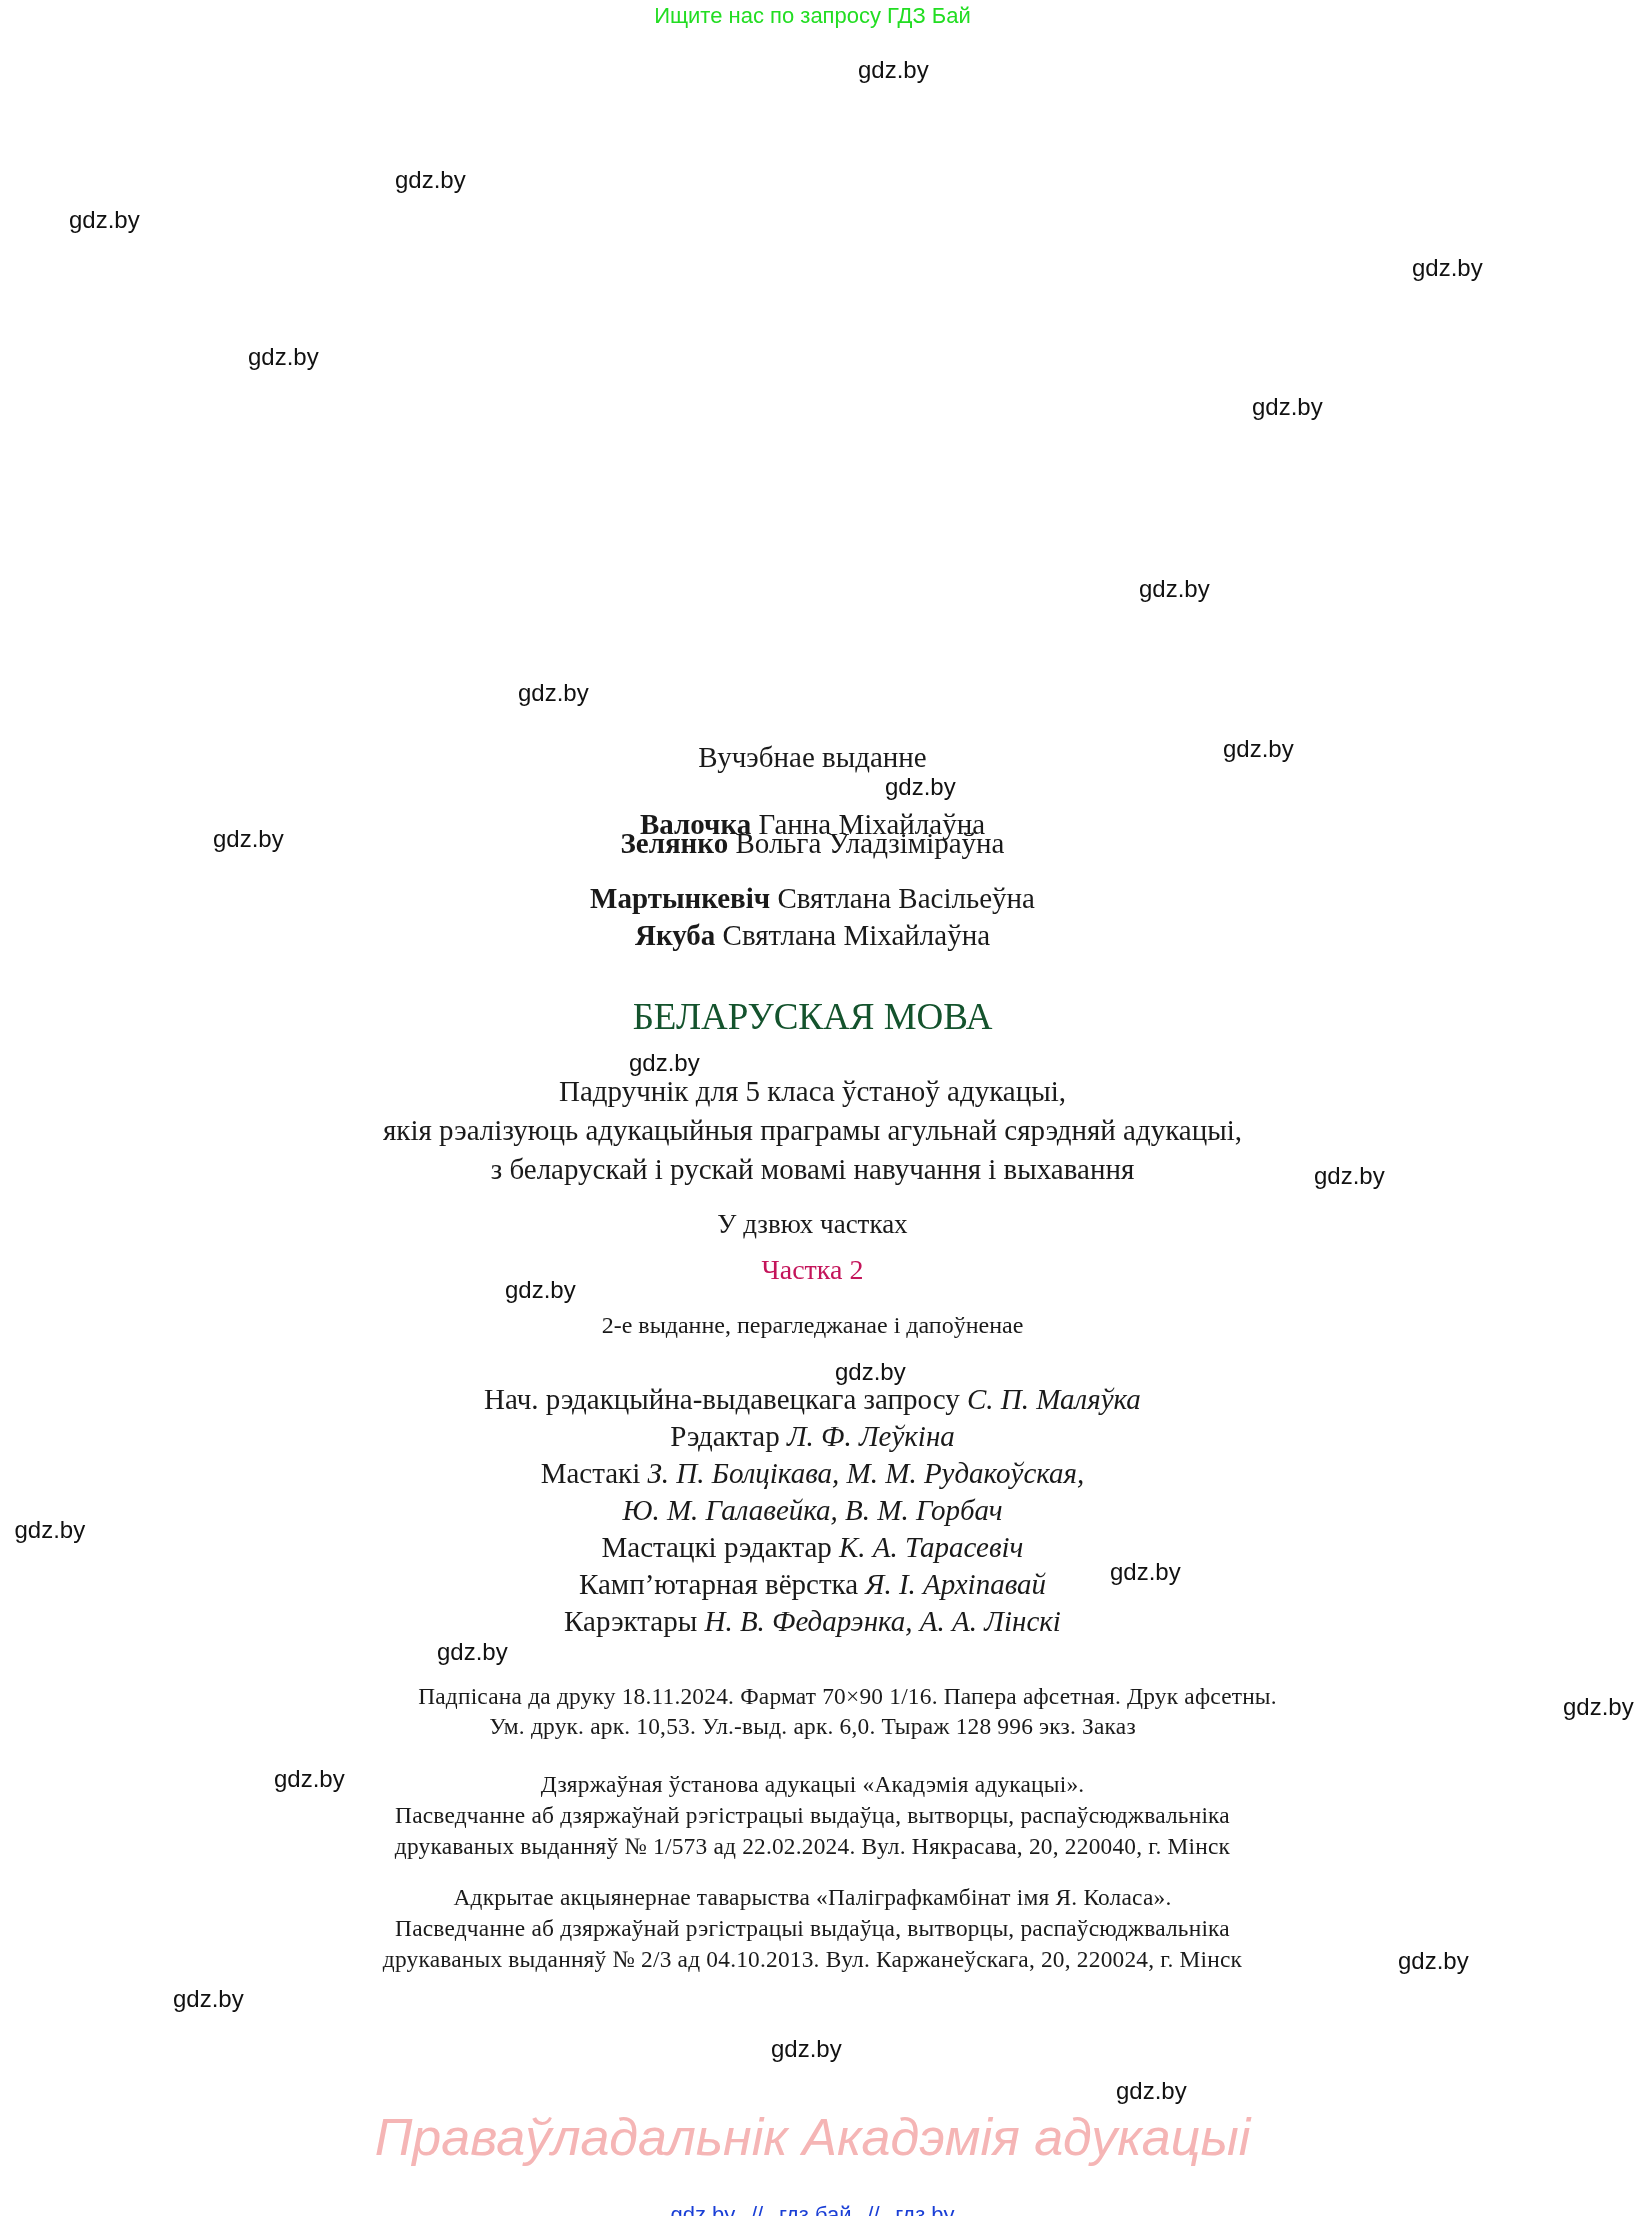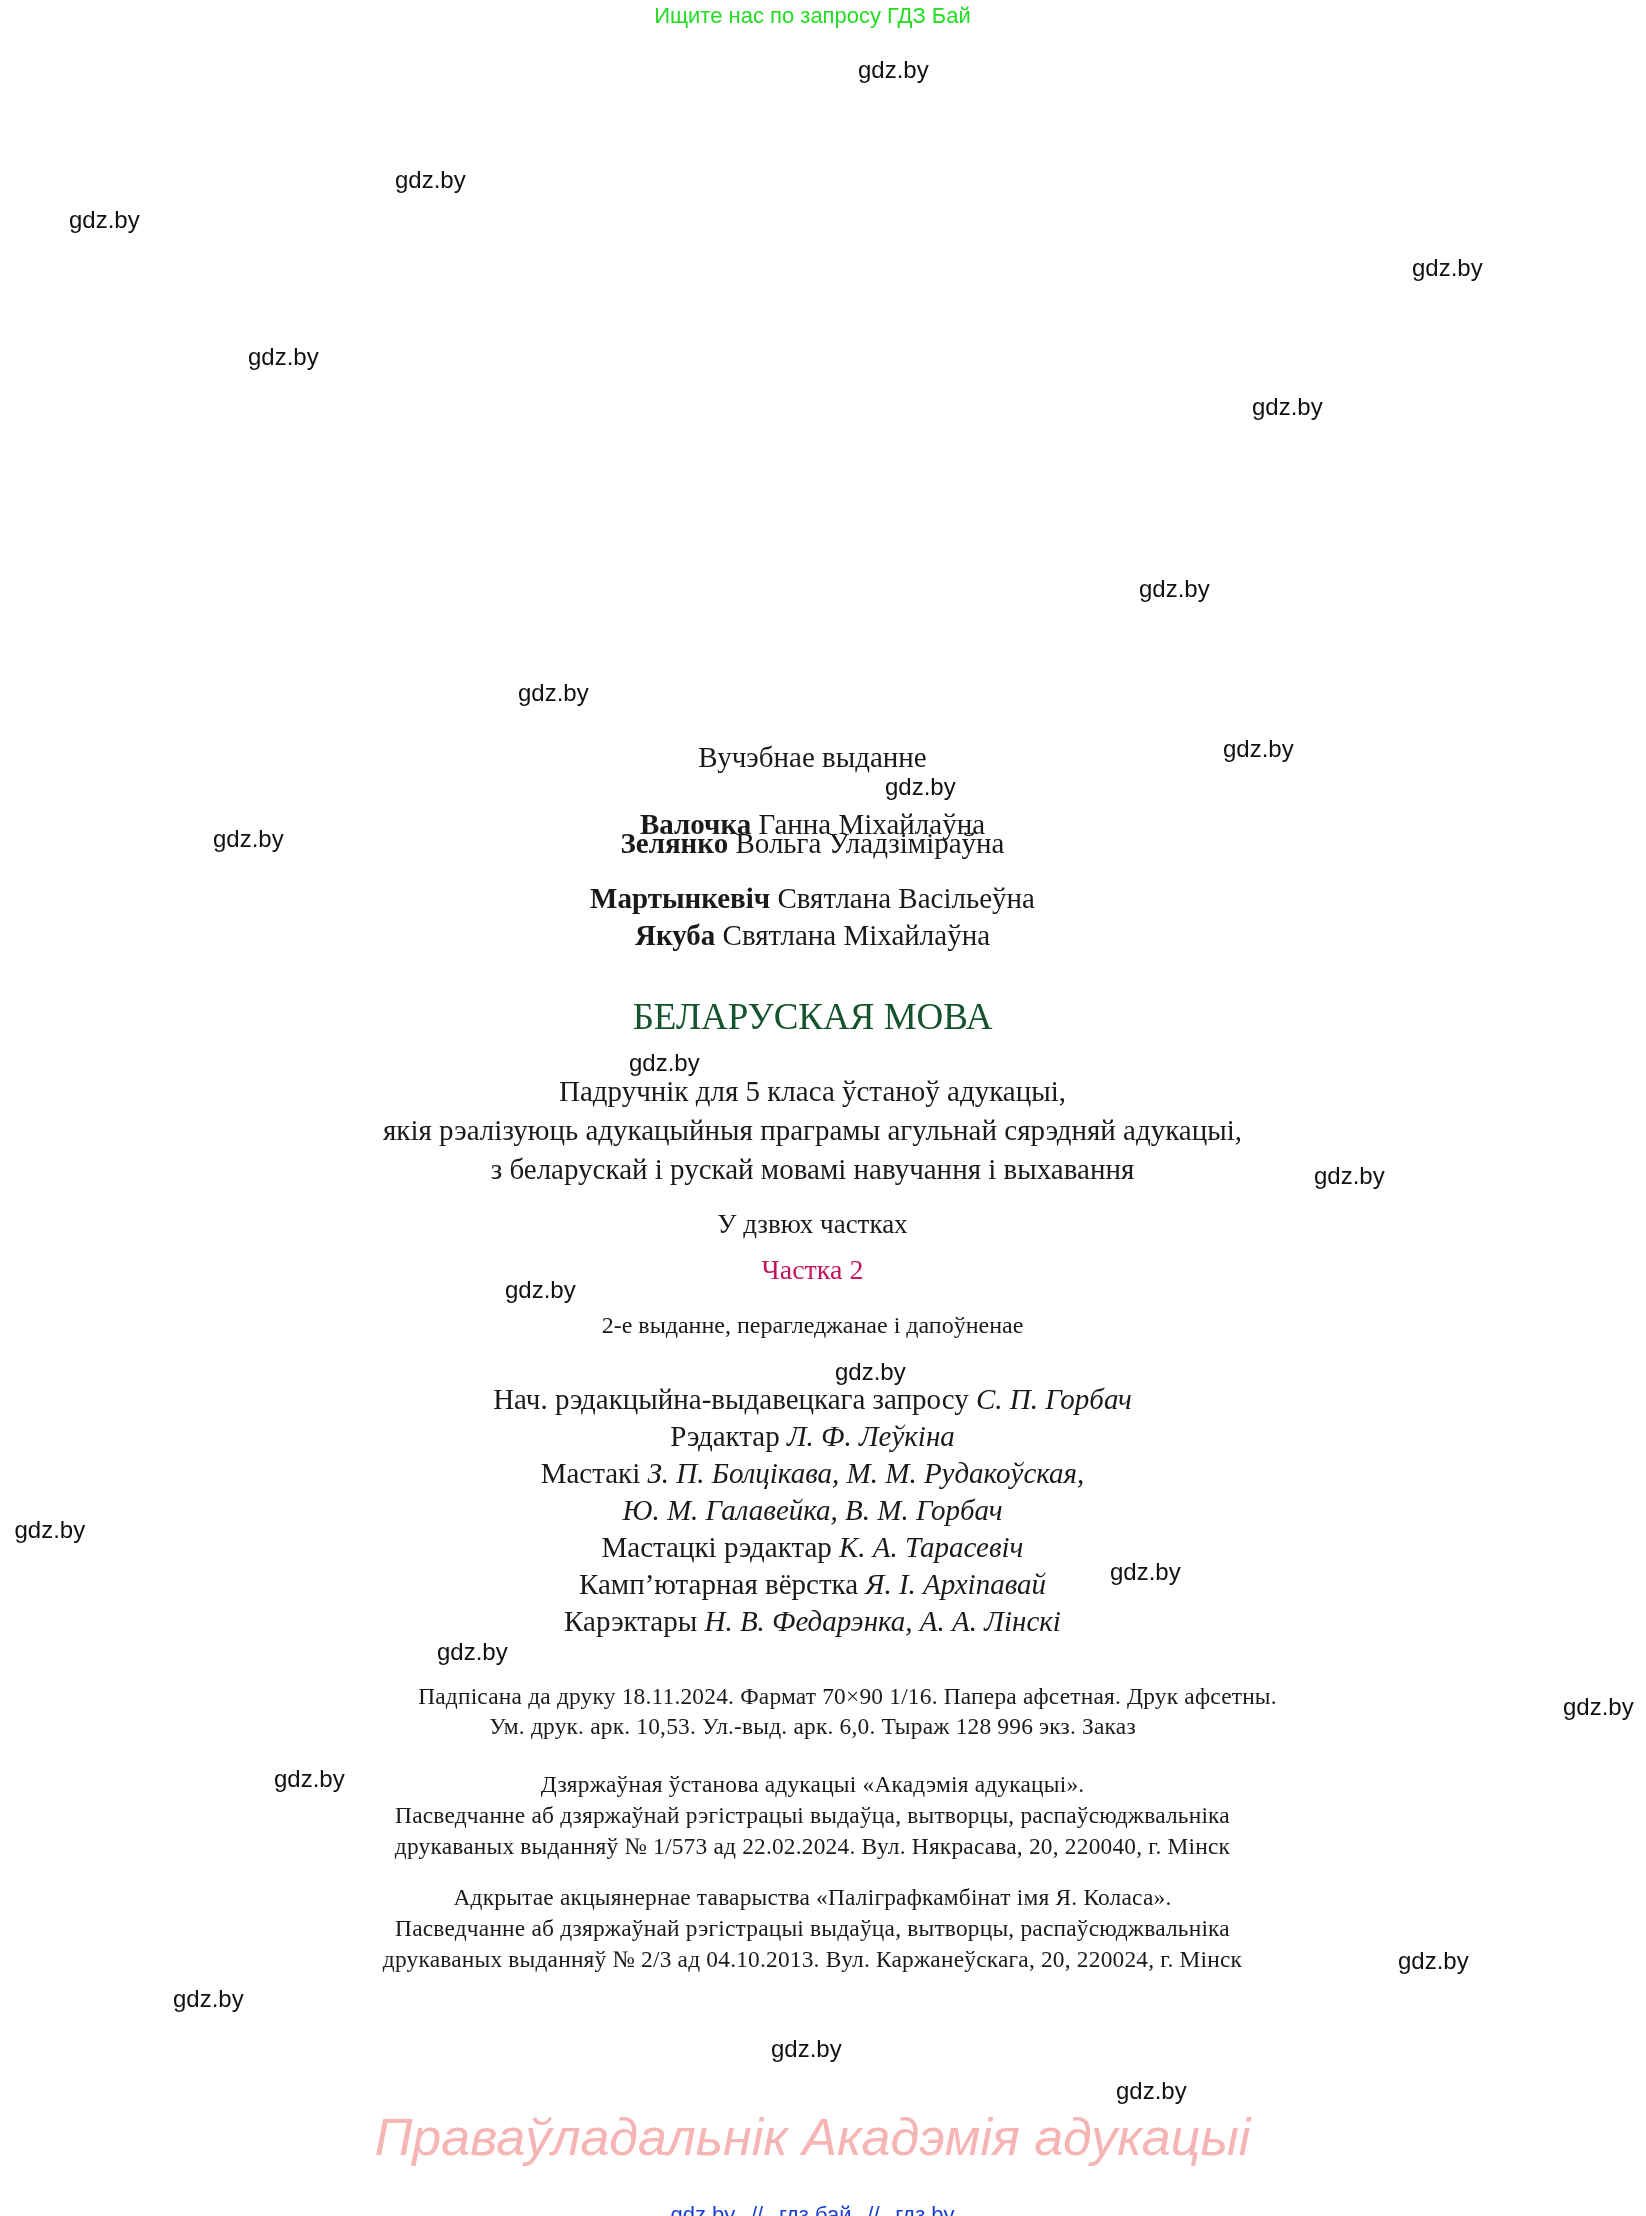--- a/index.html
+++ b/index.html
@@ -121,21 +121,21 @@
 <div class="center-line serif-lg" style="top:1075px;">Падручнік для 5 класа ўстаноў адукацыі,</div>
 <div class="center-line serif-lg" style="top:1114px;">якія рэалізуюць адукацыйныя праграмы агульнай сярэдняй адукацыі,</div>
 <div class="center-line serif-lg" style="top:1153px;">з беларускай і рускай мовамі навучання і выхавання</div>
 
 <div class="center-line serif-md" style="top:1209px;">У дзвюх частках</div>
 <div class="center-line part" style="top:1254px;">Частка 2</div>
 <div class="center-line serif-sm" style="top:1312px;">2-е выданне, перагледжанае і дапоўненае</div>
 
 <div class="center-line serif-lg" style="top:1383px;">
   <span>Нач. рэдакцыйна-выдавецкага запросу</span>
-  <span class="ital">С. П. Горбач</span>
+  <span class="ital">С. П. Маляўка</span>
 </div>
 <div class="center-line serif-lg" style="top:1420px;">
   <span>Рэдактар</span>
   <span class="ital">Л. Ф. Леўкіна</span>
 </div>
 <div class="center-line serif-lg" style="top:1457px;">
   <span>Мастакі</span>
   <span class="ital">З. П. Болцікава, М. М. Рудакоўская,</span>
 </div>
 <div class="center-line serif-lg ital" style="top:1494px;">Ю. М. Галавейка, В. М. Горбач</div>

